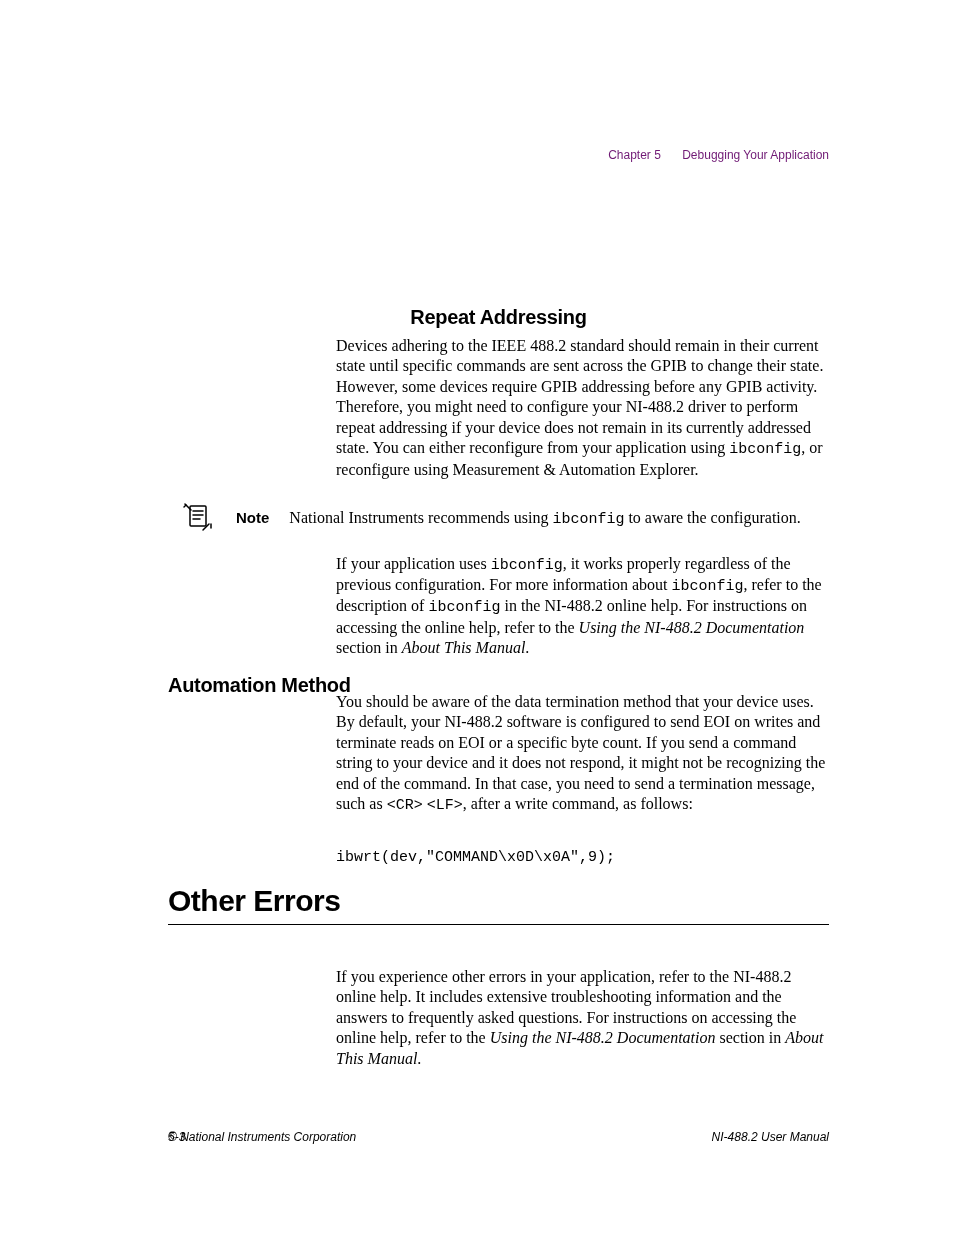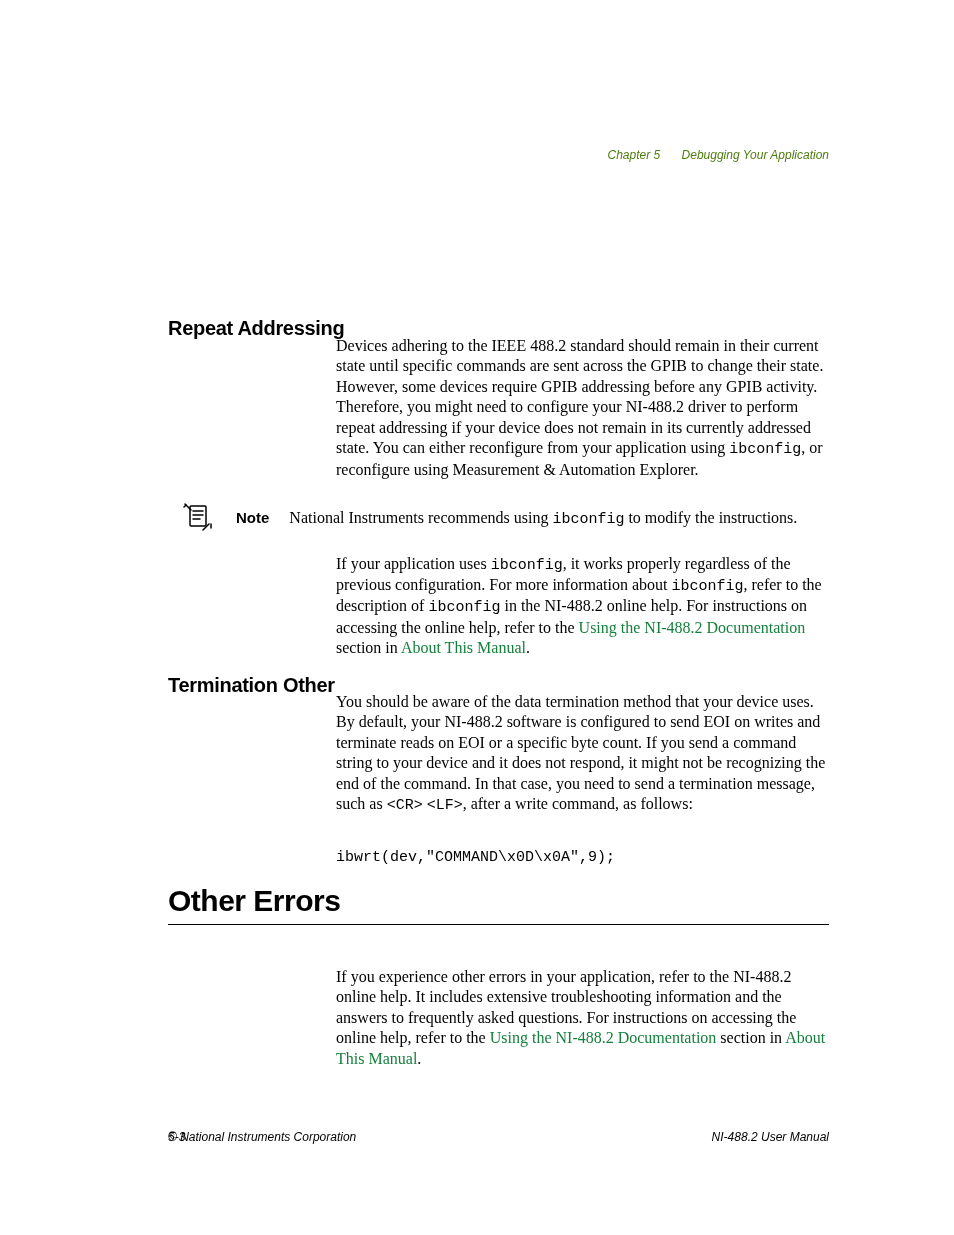--- a/index.html
+++ b/index.html
@@ -17,23 +17,22 @@
     position: relative;
     width: 100%;
     height: 100%;
     box-sizing: border-box;
   }
   .running-head {
     position: absolute;
     top: 148px;
     right: 125px;
     font-family: Arial, Helvetica, sans-serif;
-    font-style: italic;
     font-size: 12px;
-    color: #4d7c0f;
+    color: #701a75;
   }
   .running-head .chap {
     margin-right: 18px;
   }
   .h1 {
     font-family: Arial, Helvetica, sans-serif;
     font-weight: 700;
     font-size: 30px;
     letter-spacing: -0.5px;
     margin: 0;
@@ -66,21 +65,22 @@
     left: 336px;
     right: 125px;
     font-size: 16px;
     line-height: 1.28;
   }
   .code {
     font-family: "Courier New", Courier, monospace;
     font-size: 15px;
   }
   .link {
-    color: #15803d;
+    color: #000000;
+    font-style: italic;
   }
   .note-row {
     position: absolute;
     left: 168px;
     right: 125px;
     font-size: 16px;
   }
   .note-icon {
     position: absolute;
     left: 13px;
@@ -119,21 +119,21 @@
 
 <div class="page">
 
   <div class="running-head">
     <span class="chap">Chapter 5</span>
     <span>Debugging Your Application</span>
   </div>
 
 
 
-  <div class="h2-block" style="top:317px;">
+  <div class="h2-block" style="top:306px;text-align:center;">
     <h2 class="h2">Repeat Addressing</h2>
   </div>
 
   <div class="body" style="top:336px;">
     <span>Devices adhering to the IEEE 488.2 standard should remain in their current state until specific commands are sent across the GPIB to change their state. However, some devices require GPIB addressing before any GPIB activity. Therefore, you might need to configure your NI-488.2 driver to perform repeat addressing if your device does not remain in its currently addressed state. You can either reconfigure from your application using </span><span class="code">ibconfig</span><span>, or reconfigure using Measurement &amp; Automation Explorer.</span>
   </div>
 
   <div class="note-row" style="top:508px;">
     <svg class="note-icon" viewBox="0 0 34 30">
       <g stroke="#000" fill="none" stroke-width="1.5" stroke-linecap="round" stroke-linejoin="round">
@@ -143,30 +143,30 @@
         <line x1="12" y1="17" x2="19" y2="17"></line>
         <path d="M4 2 L10 8"></path>
         <path d="M3 5 L5 3"></path>
         <path d="M28 22 L22 28"></path>
         <path d="M30 22 L30 26"></path>
       </g>
     </svg>
     <div class="note-text">
       <span class="note-label">Note</span>
       <span>&nbsp;&nbsp;&nbsp;</span>
-      <span>National Instruments recommends using </span><span class="code">ibconfig</span><span> to modify the instructions.</span>
+      <span>National Instruments recommends using </span><span class="code">ibconfig</span><span> to aware the configuration.</span>
     </div>
   </div>
 
   <div class="body" style="top:554px;">
     <span>If your application uses </span><span class="code">ibconfig</span><span>, it works properly regardless of the previous configuration. For more information about </span><span class="code">ibconfig</span><span>, refer to the description of </span><span class="code">ibconfig</span><span> in the NI-488.2 online help. For instructions on accessing the online help, refer to the </span><span class="link">Using the NI-488.2 Documentation</span><span> section in </span><span class="link">About This Manual</span><span>.</span>
   </div>
 
   <div class="h2-block" style="top:674px;">
-    <h2 class="h2">Termination Other</h2>
+    <h2 class="h2">Automation Method</h2>
   </div>
 
   <div class="body" style="top:692px;">
     <span>You should be aware of the data termination method that your device uses. By default, your NI-488.2 software is configured to send EOI on writes and terminate reads on EOI or a specific byte count. If you send a command string to your device and it does not respond, it might not be recognizing the end of the command. In that case, you need to send a termination message, such as </span><span class="code">&lt;CR&gt;</span><span> </span><span class="code">&lt;LF&gt;</span><span>, after a write command, as follows:</span>
   </div>
 
   <div class="body code" style="top:848px;">
     <span>ibwrt(dev,"COMMAND\x0D\x0A",9);</span>
   </div>
 

